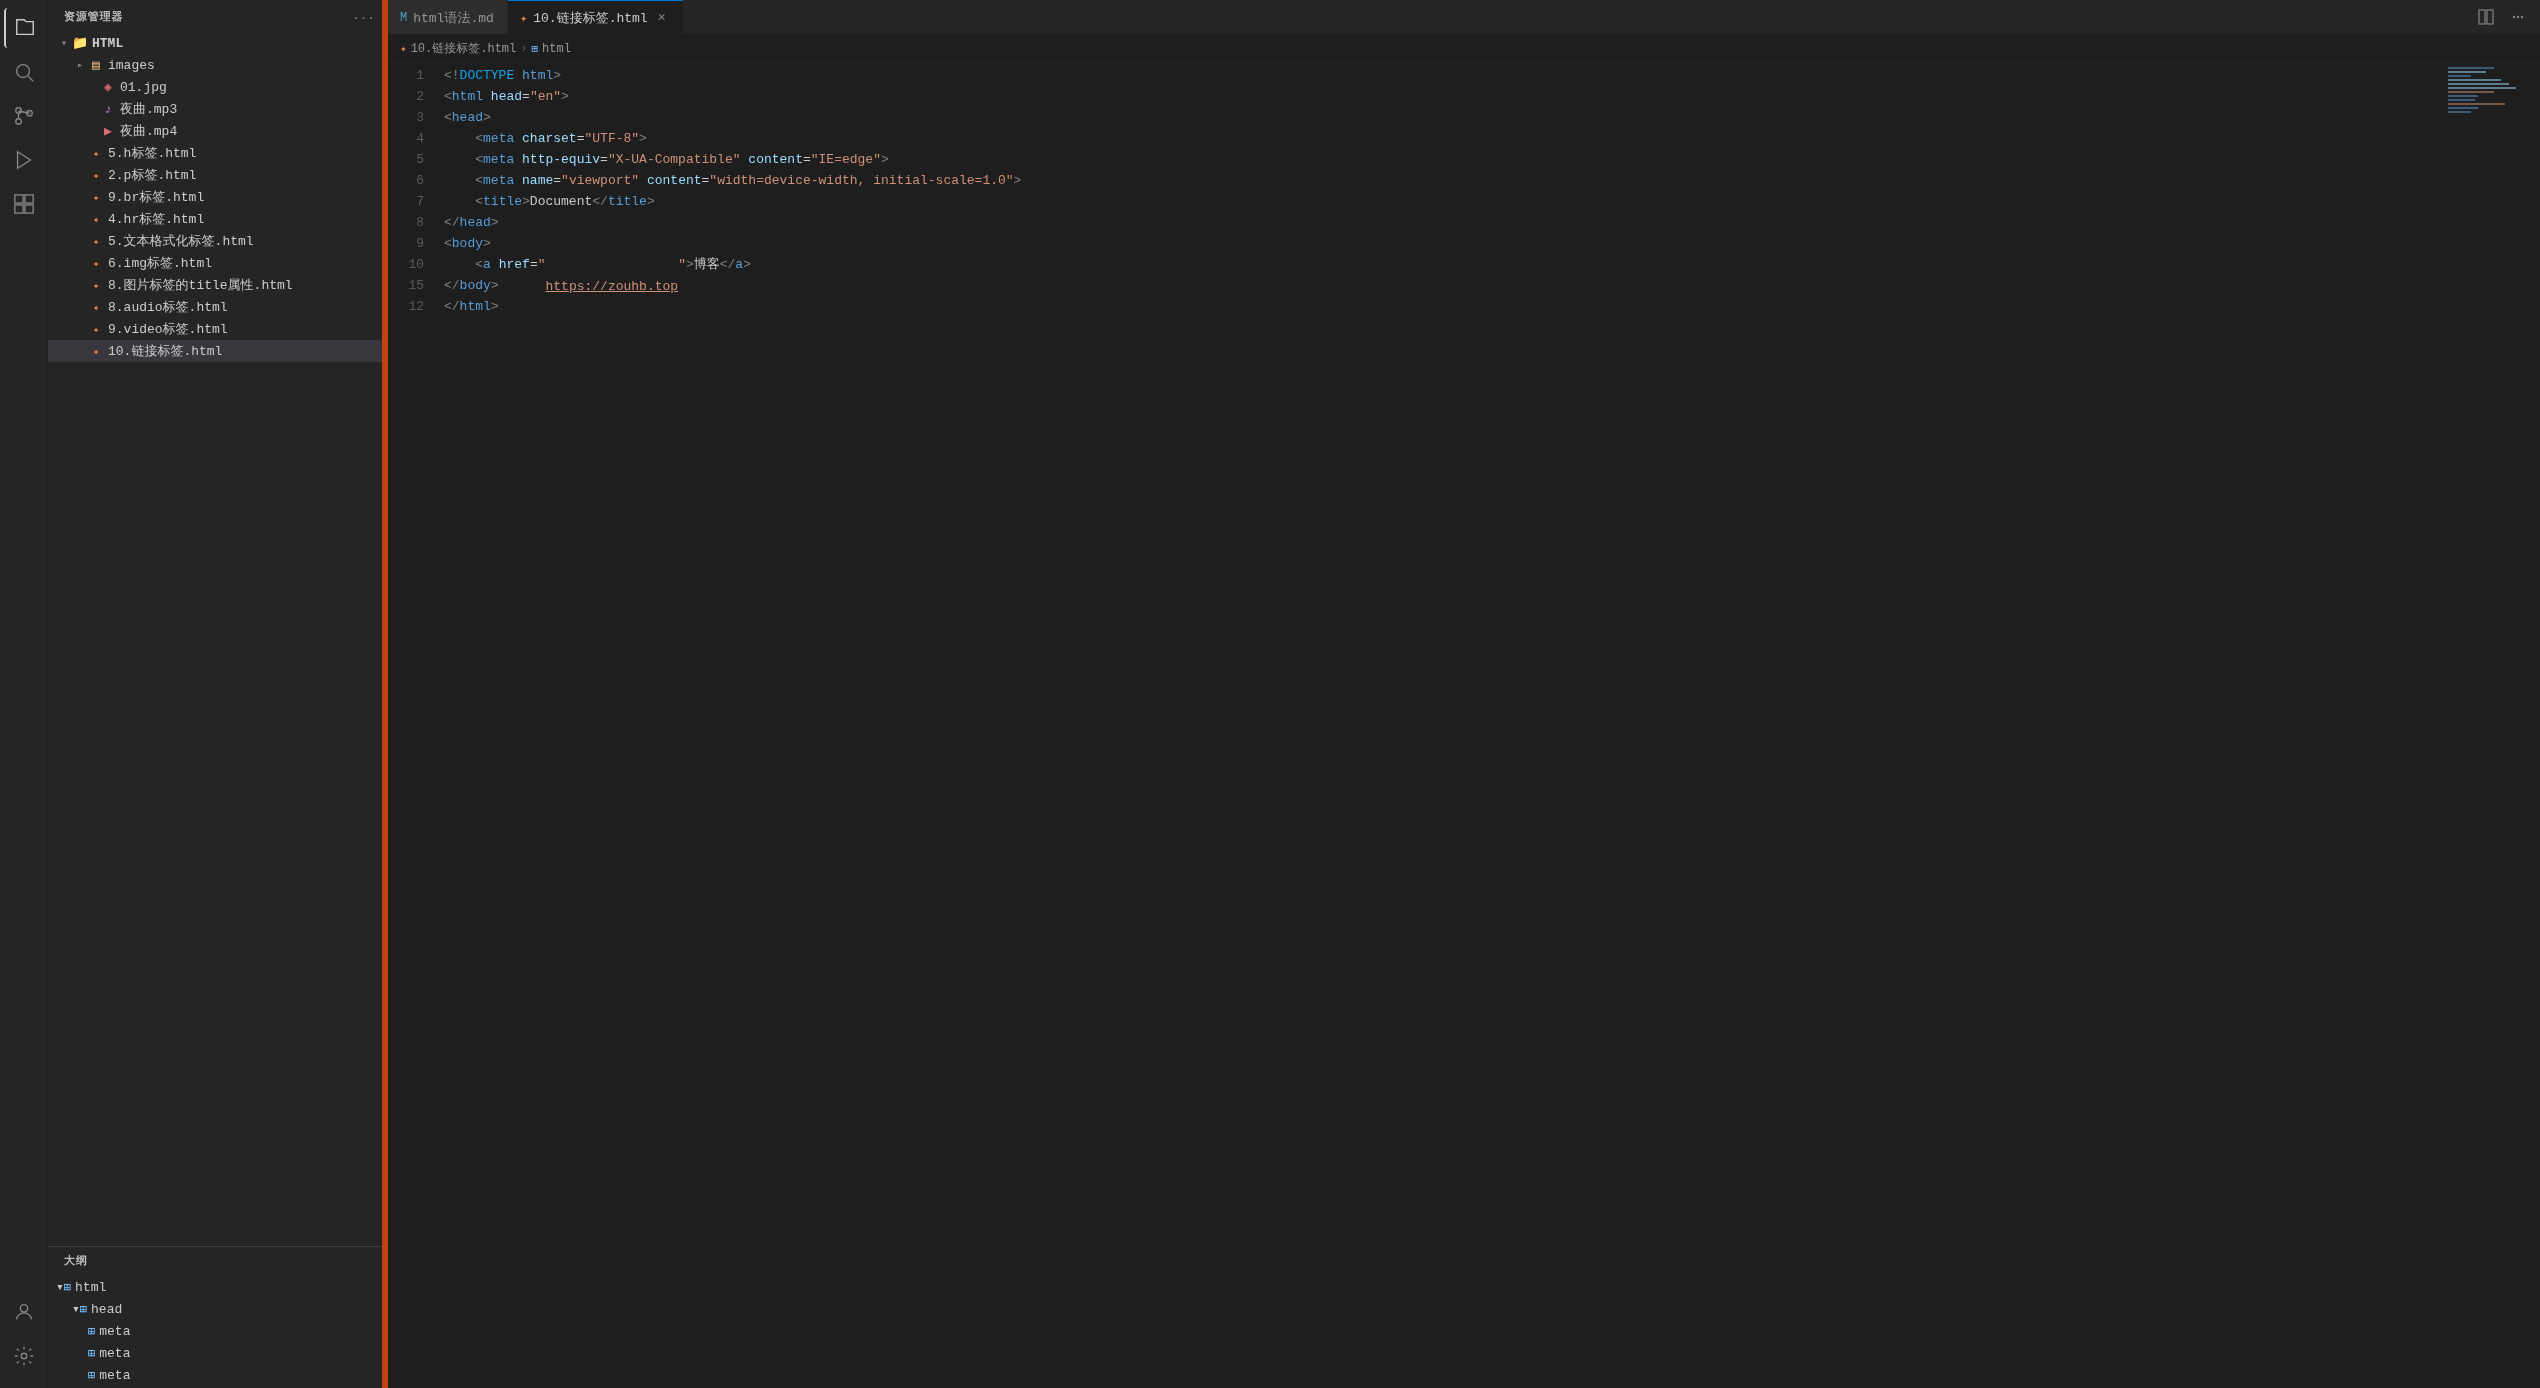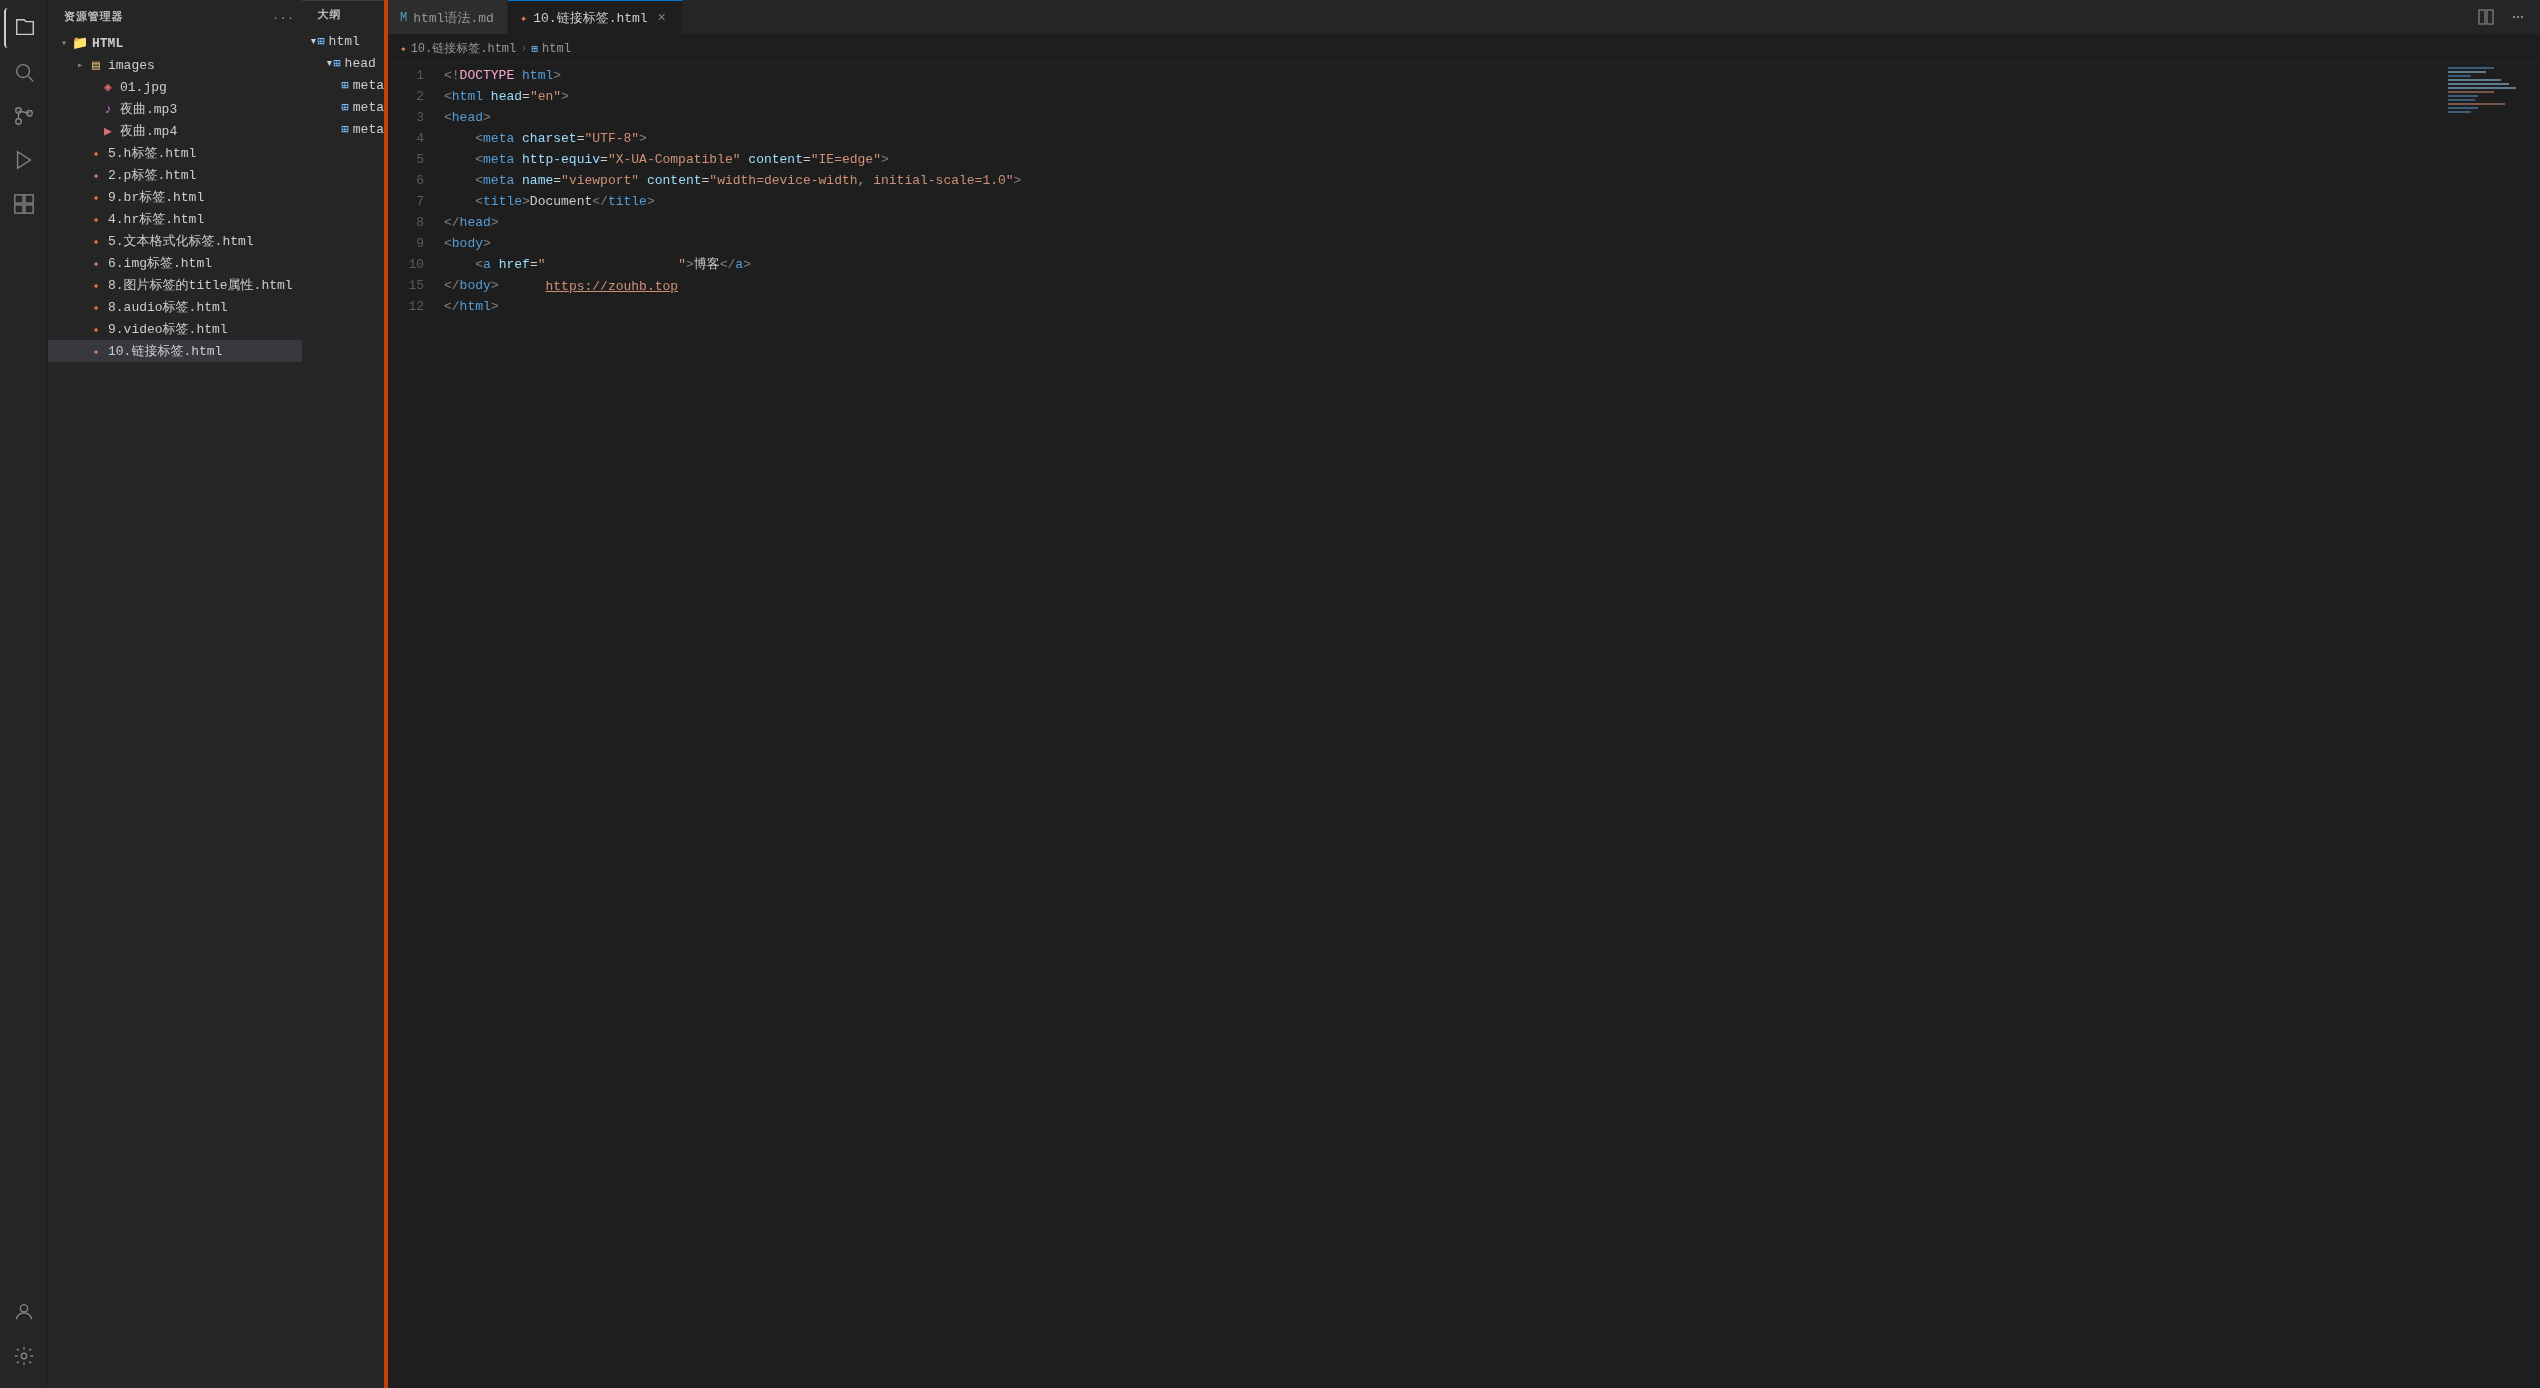--- a/index.html
+++ b/index.html
@@ -43,24 +43,24 @@
       flex-direction: column;
       align-items: center;
       padding-bottom: 8px;
     }
 
     
     .sidebar {
       width: 340px;
       background: #252526;
       display: flex;
-      flex-direction: row;
+      flex-direction: column;
       flex-shrink: 0;
       overflow: hidden;
-      border-right: 4px solid #c2410c;
+      border-right: 6px solid #c2410c;
     }
 
     
     .explorer-panel {
       flex: 1;
       overflow-y: auto;
       overflow-x: hidden;
     }
     .explorer-panel::-webkit-scrollbar { width: 6px; }
     .explorer-panel::-webkit-scrollbar-thumb { background: #424242; }
@@ -286,21 +286,21 @@
 
     .code-line {
       height: 21px;
       display: flex;
       align-items: center;
       padding-left: 4px;
       white-space: pre;
     }
 
     
-    .t-doctype { color: #f9a8d4; }
+    .t-doctype { color: #0ea5e9; }
     .t-tag { color: #569cd6; }
     .t-bracket { color: #808080; }
     .t-attr { color: #9cdcfe; }
     .t-eq { color: #cccccc; }
     .t-str { color: #ce9178; }
     .t-text { color: #cccccc; }
     .t-link { color: #ce9178; text-decoration: underline; margin-top: 44px; }
 
     
     .minimap {

